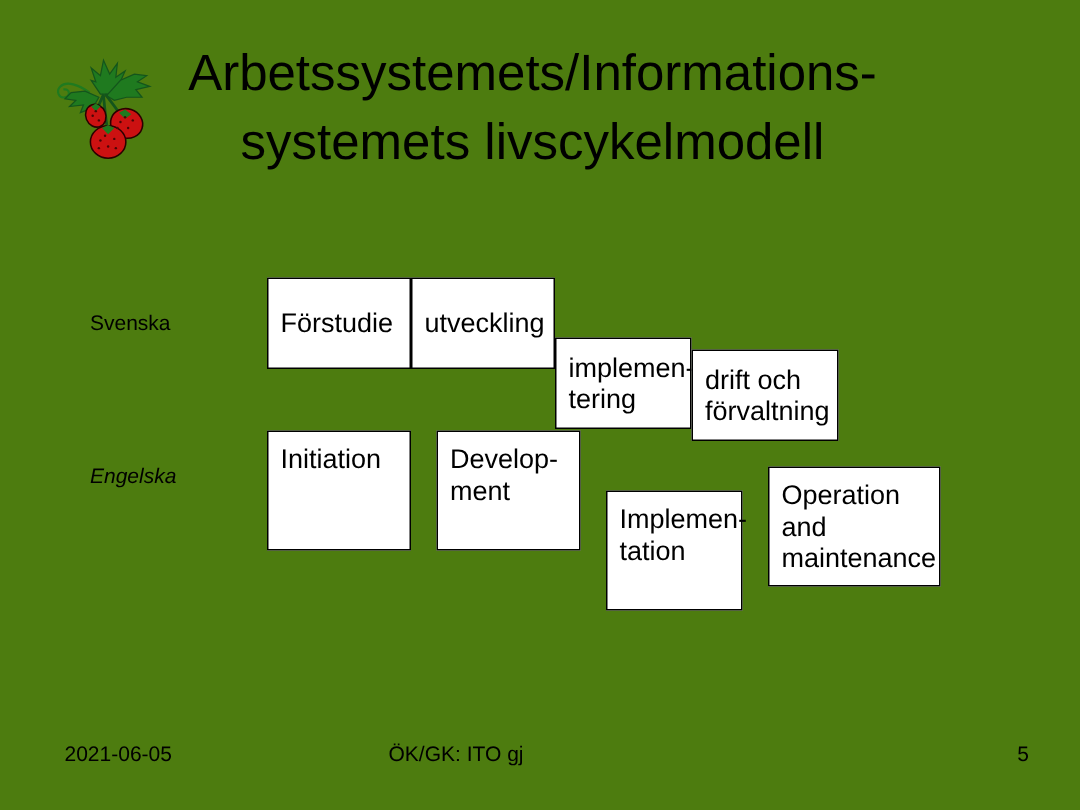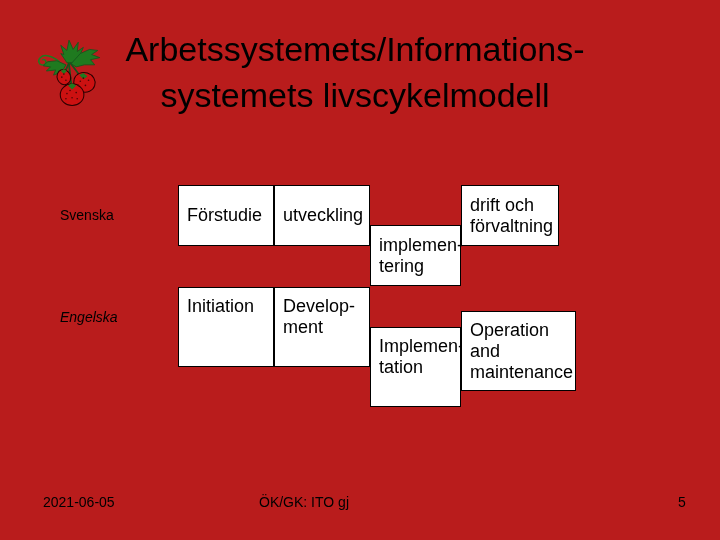--- a/index.html
+++ b/index.html
@@ -1,52 +1,52 @@
 <!DOCTYPE html>
 <html><head>
 <meta charset="utf-8">
 <style>
   html,body{margin:0;padding:0;background:#fff;}
   .slide{
     position:relative;
     width:720px;height:540px;
-    background:#b91c1c;
+    background:#4d7c0f;
     font-family:"Liberation Sans", sans-serif;
     color:#000;
     overflow:hidden;
   }
   .logo{position:absolute;left:32px;top:34px;width:74px;height:74px;}
   .title{
     position:absolute;left:50px;top:26px;width:610px;
     margin:0;font-size:34px;line-height:46px;font-weight:400;
     text-align:center;white-space:pre-line;color:#000;
   }
   .row-label{
     position:absolute;left:60px;width:110px;
     font-size:14px;line-height:24px;color:#000;
   }
   .lbl-sv{top:203px;}
   .lbl-en{top:305px;font-style:italic;}
   .boxrow{position:absolute;left:178px;display:flex;}
   .row1{top:185px;}
-  .row2{top:287px;}
+  .row2{top:287px;gap:17px;}
   .cell{
     box-sizing:border-box;
     border:1.5px solid #000;
     background:#fff;
     padding-left:8px;padding-right:2px;
     font-size:18px;line-height:21px;
     white-space:pre-line;
     display:flex;flex-direction:column;justify-content:center;
     overflow:visible;
   }
   .row1 .cell{height:61px;}
   .row2 .cell{height:80px;justify-content:flex-start;padding-top:8px;}
   .w-a{width:96px;} .w-b{width:96px;} .w-c{width:91px;margin-top:40px;}
-  .w-d1{width:98px;} .w-d2{width:115px;margin-top:24px;}
+  .w-d1{width:98px;margin-top:48px;} .w-d2{width:115px;margin-top:24px;}
   .footer-date{position:absolute;left:43px;top:494px;font-size:14px;}
   .footer-credit{position:absolute;left:0;top:494px;width:608px;text-align:center;font-size:14px;}
   .footer-page{position:absolute;left:672px;top:494px;width:20px;text-align:center;font-size:14px;}
 </style>
 </head>
 <body>
 
 <div class="slide">
 
   <svg class="logo" viewBox="0 0 72 72" aria-hidden="true">

